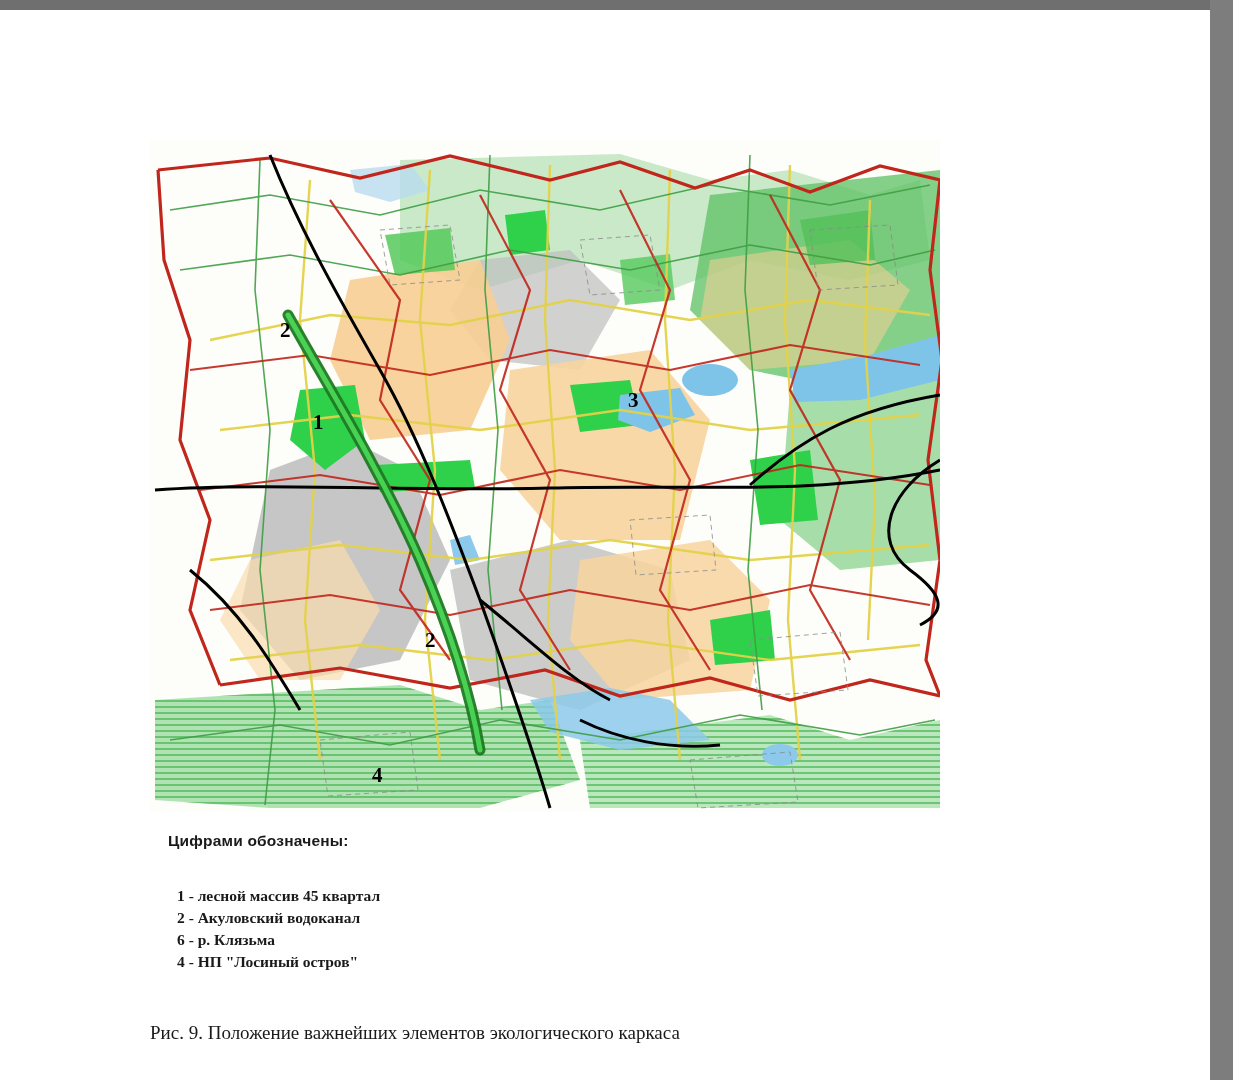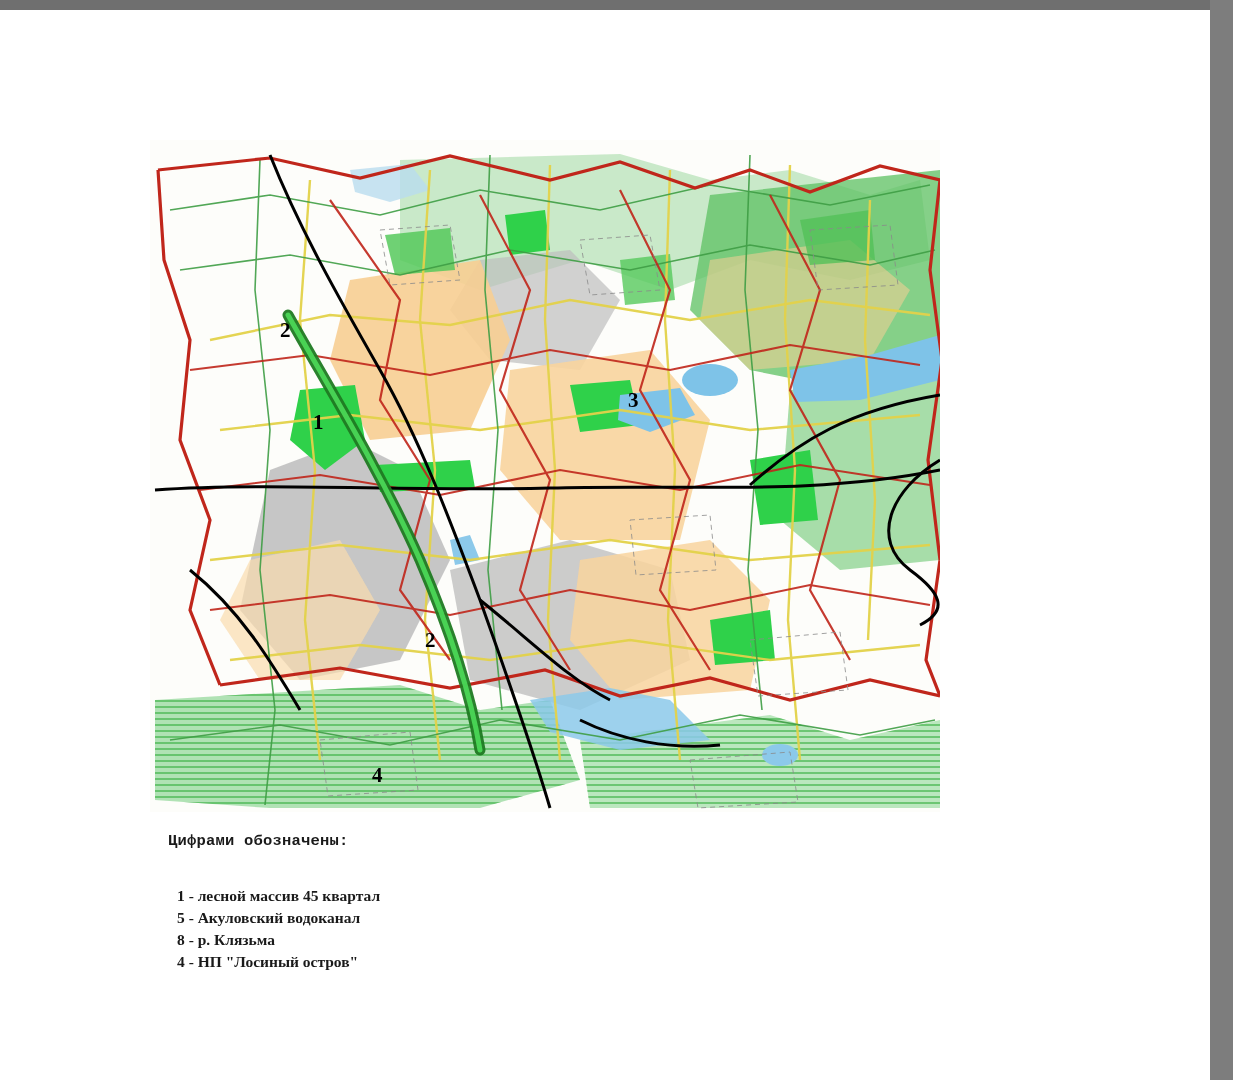--- a/index.html
+++ b/index.html
@@ -63,21 +63,21 @@
   .num2a { left: 130px; top: 180px; }
   .num2b { left: 275px; top: 490px; }
   .num3 { left: 478px; top: 250px; }
   .num4 { left: 222px; top: 625px; }
 
   
   .legend-title {
     position: absolute;
     left: 168px;
     top: 822px;
-    font-family: Liberation Mono, monospace;
+    font-family: Liberation Sans, sans-serif;
     font-weight: bold;
     font-size: 15.5px;
     color: #1a1a1a;
     letter-spacing: 0.2px;
   }
   .legend-list {
     position: absolute;
     left: 168px;
     top: 866px;
     margin: 9px;
@@ -243,19 +243,20 @@
     <div class="map-num num1">1</div>
     <div class="map-num num2a">2</div>
     <div class="map-num num2b">2</div>
     <div class="map-num num3">3</div>
     <div class="map-num num4">4</div>
   </div>
 
   <div class="legend-title">Цифрами обозначены:</div>
   <ul class="legend-list">
     <li>1 - лесной массив 45 квартал</li>
-    <li>5 - Акуловский водоканал</li>
-    <li>8 - р. Клязьма</li>
+    <li>2 - Акуловский водоканал</li>
+    <li>6 - р. Клязьма</li>
     <li>4 - НП "Лосиный остров"</li>
   </ul>
 
+  <div class="caption">Рис. 9. Положение важнейших элементов экологического каркаса</div>
 
 </div>
 
 </body></html>

